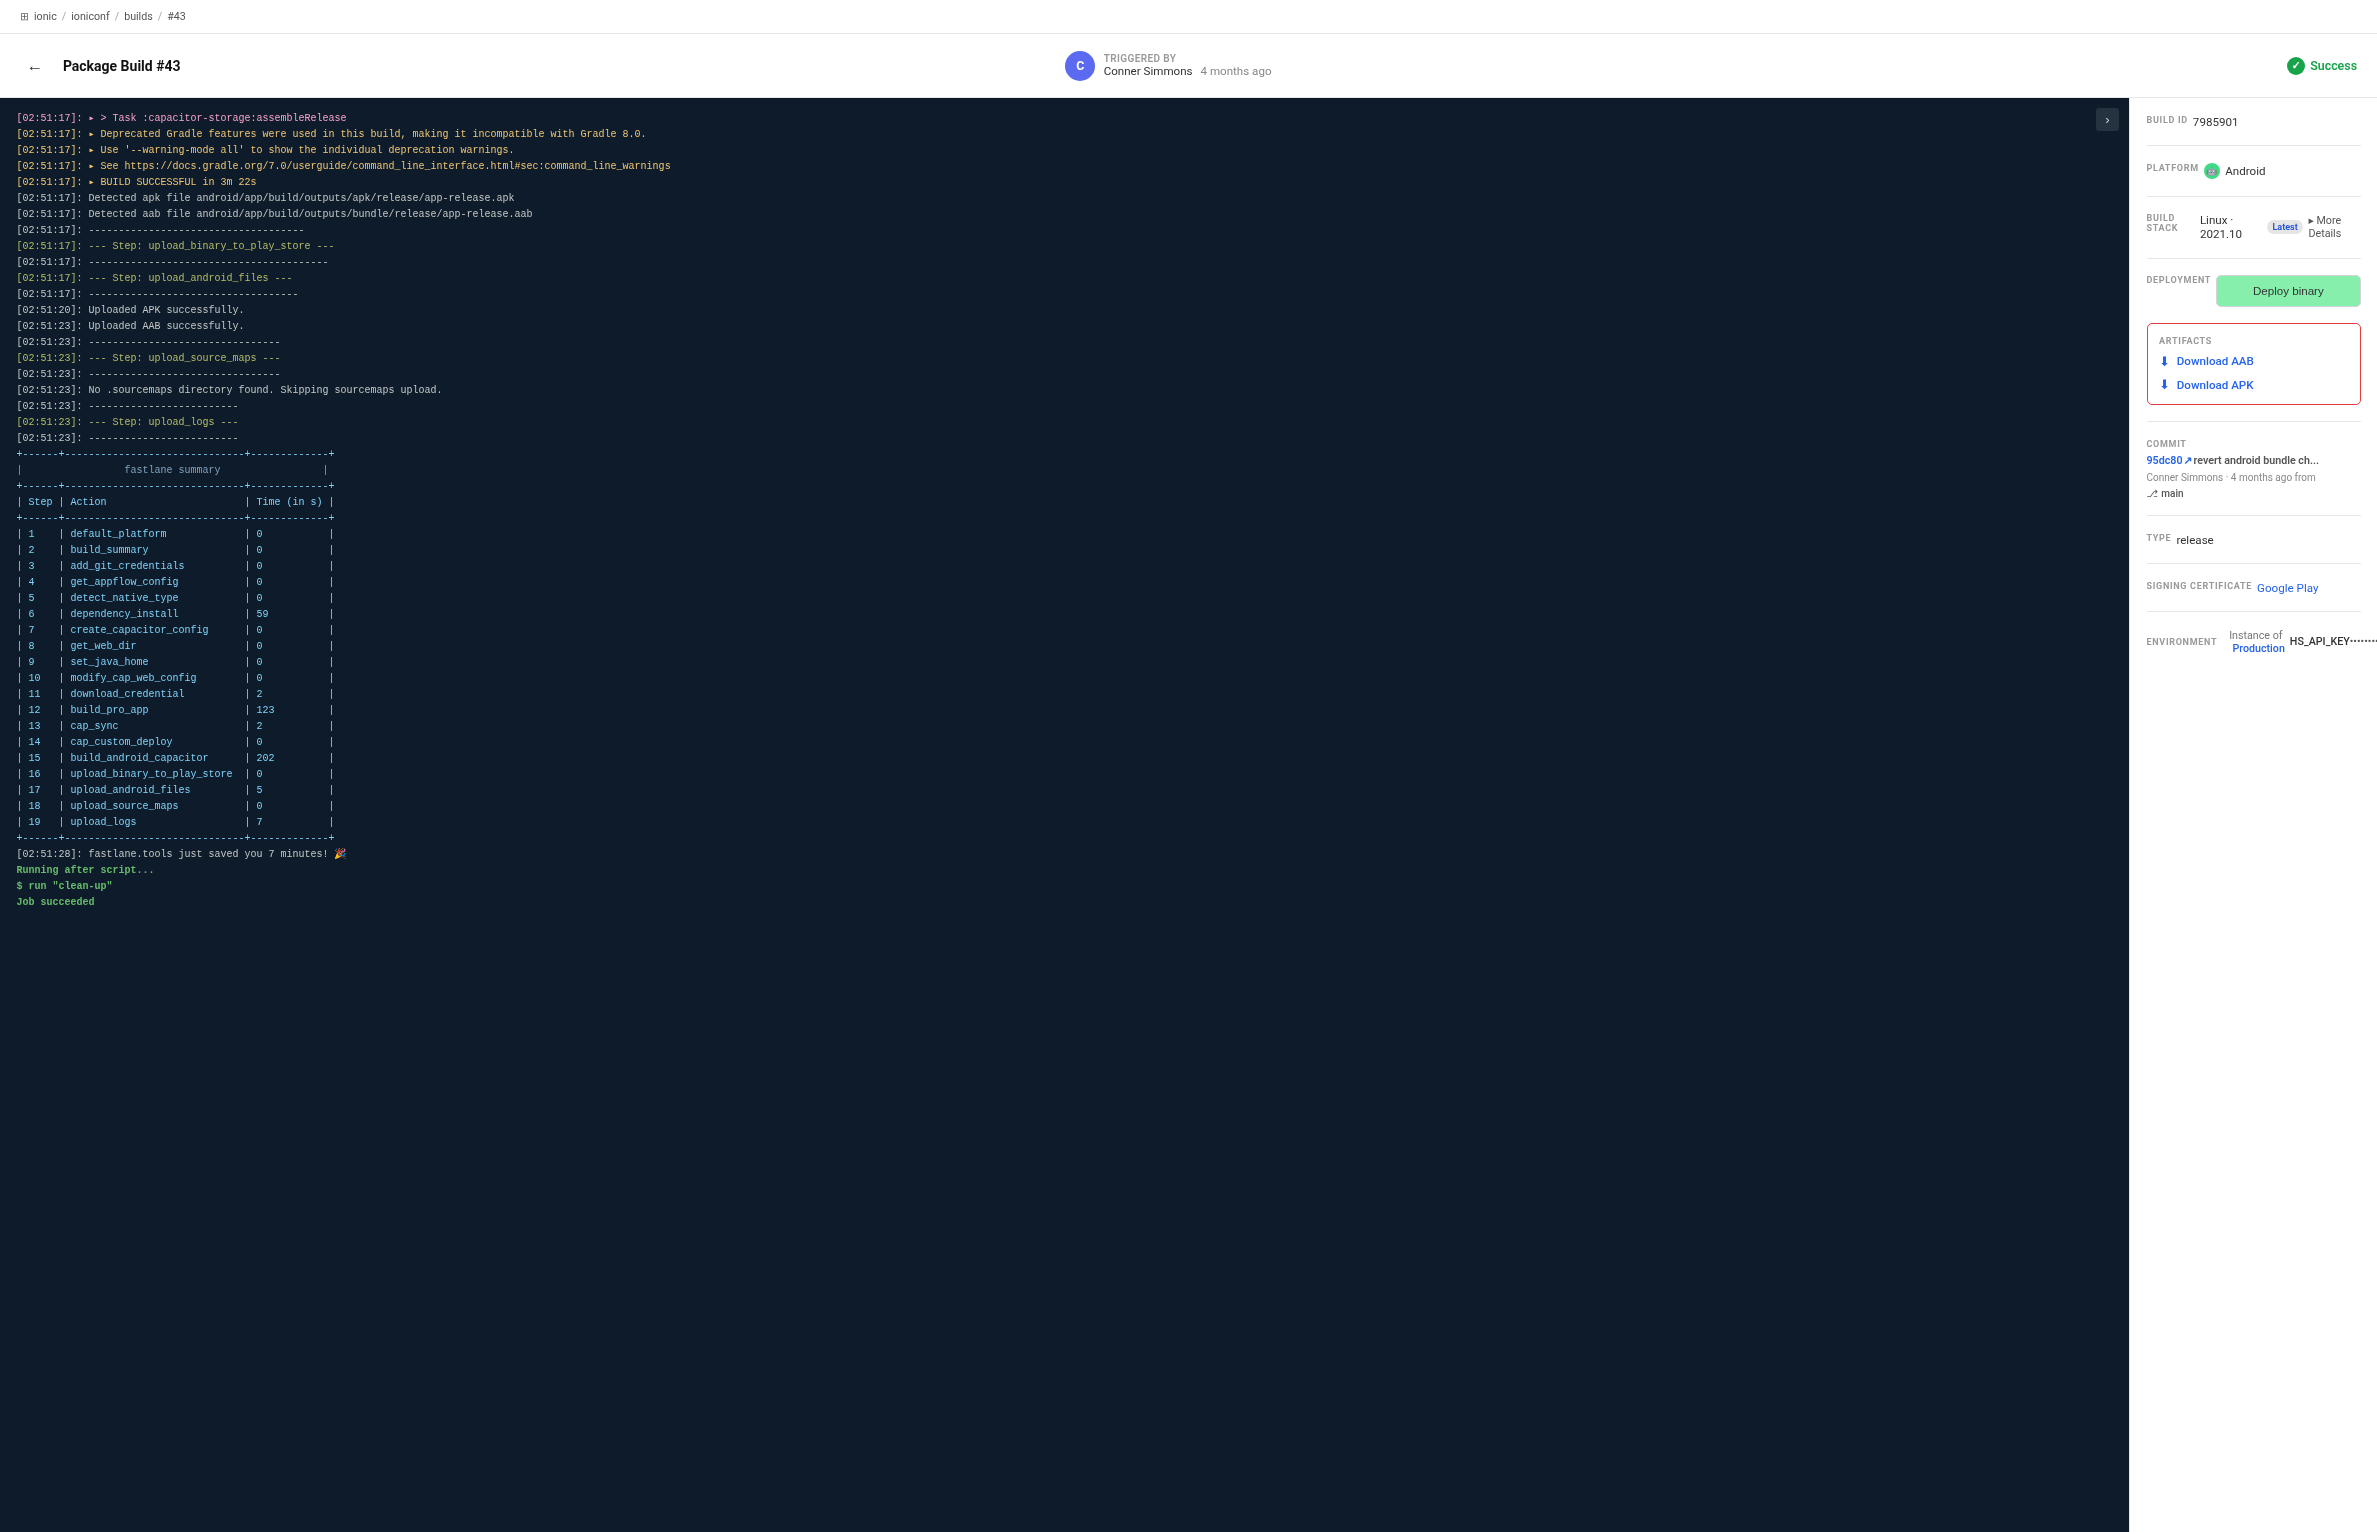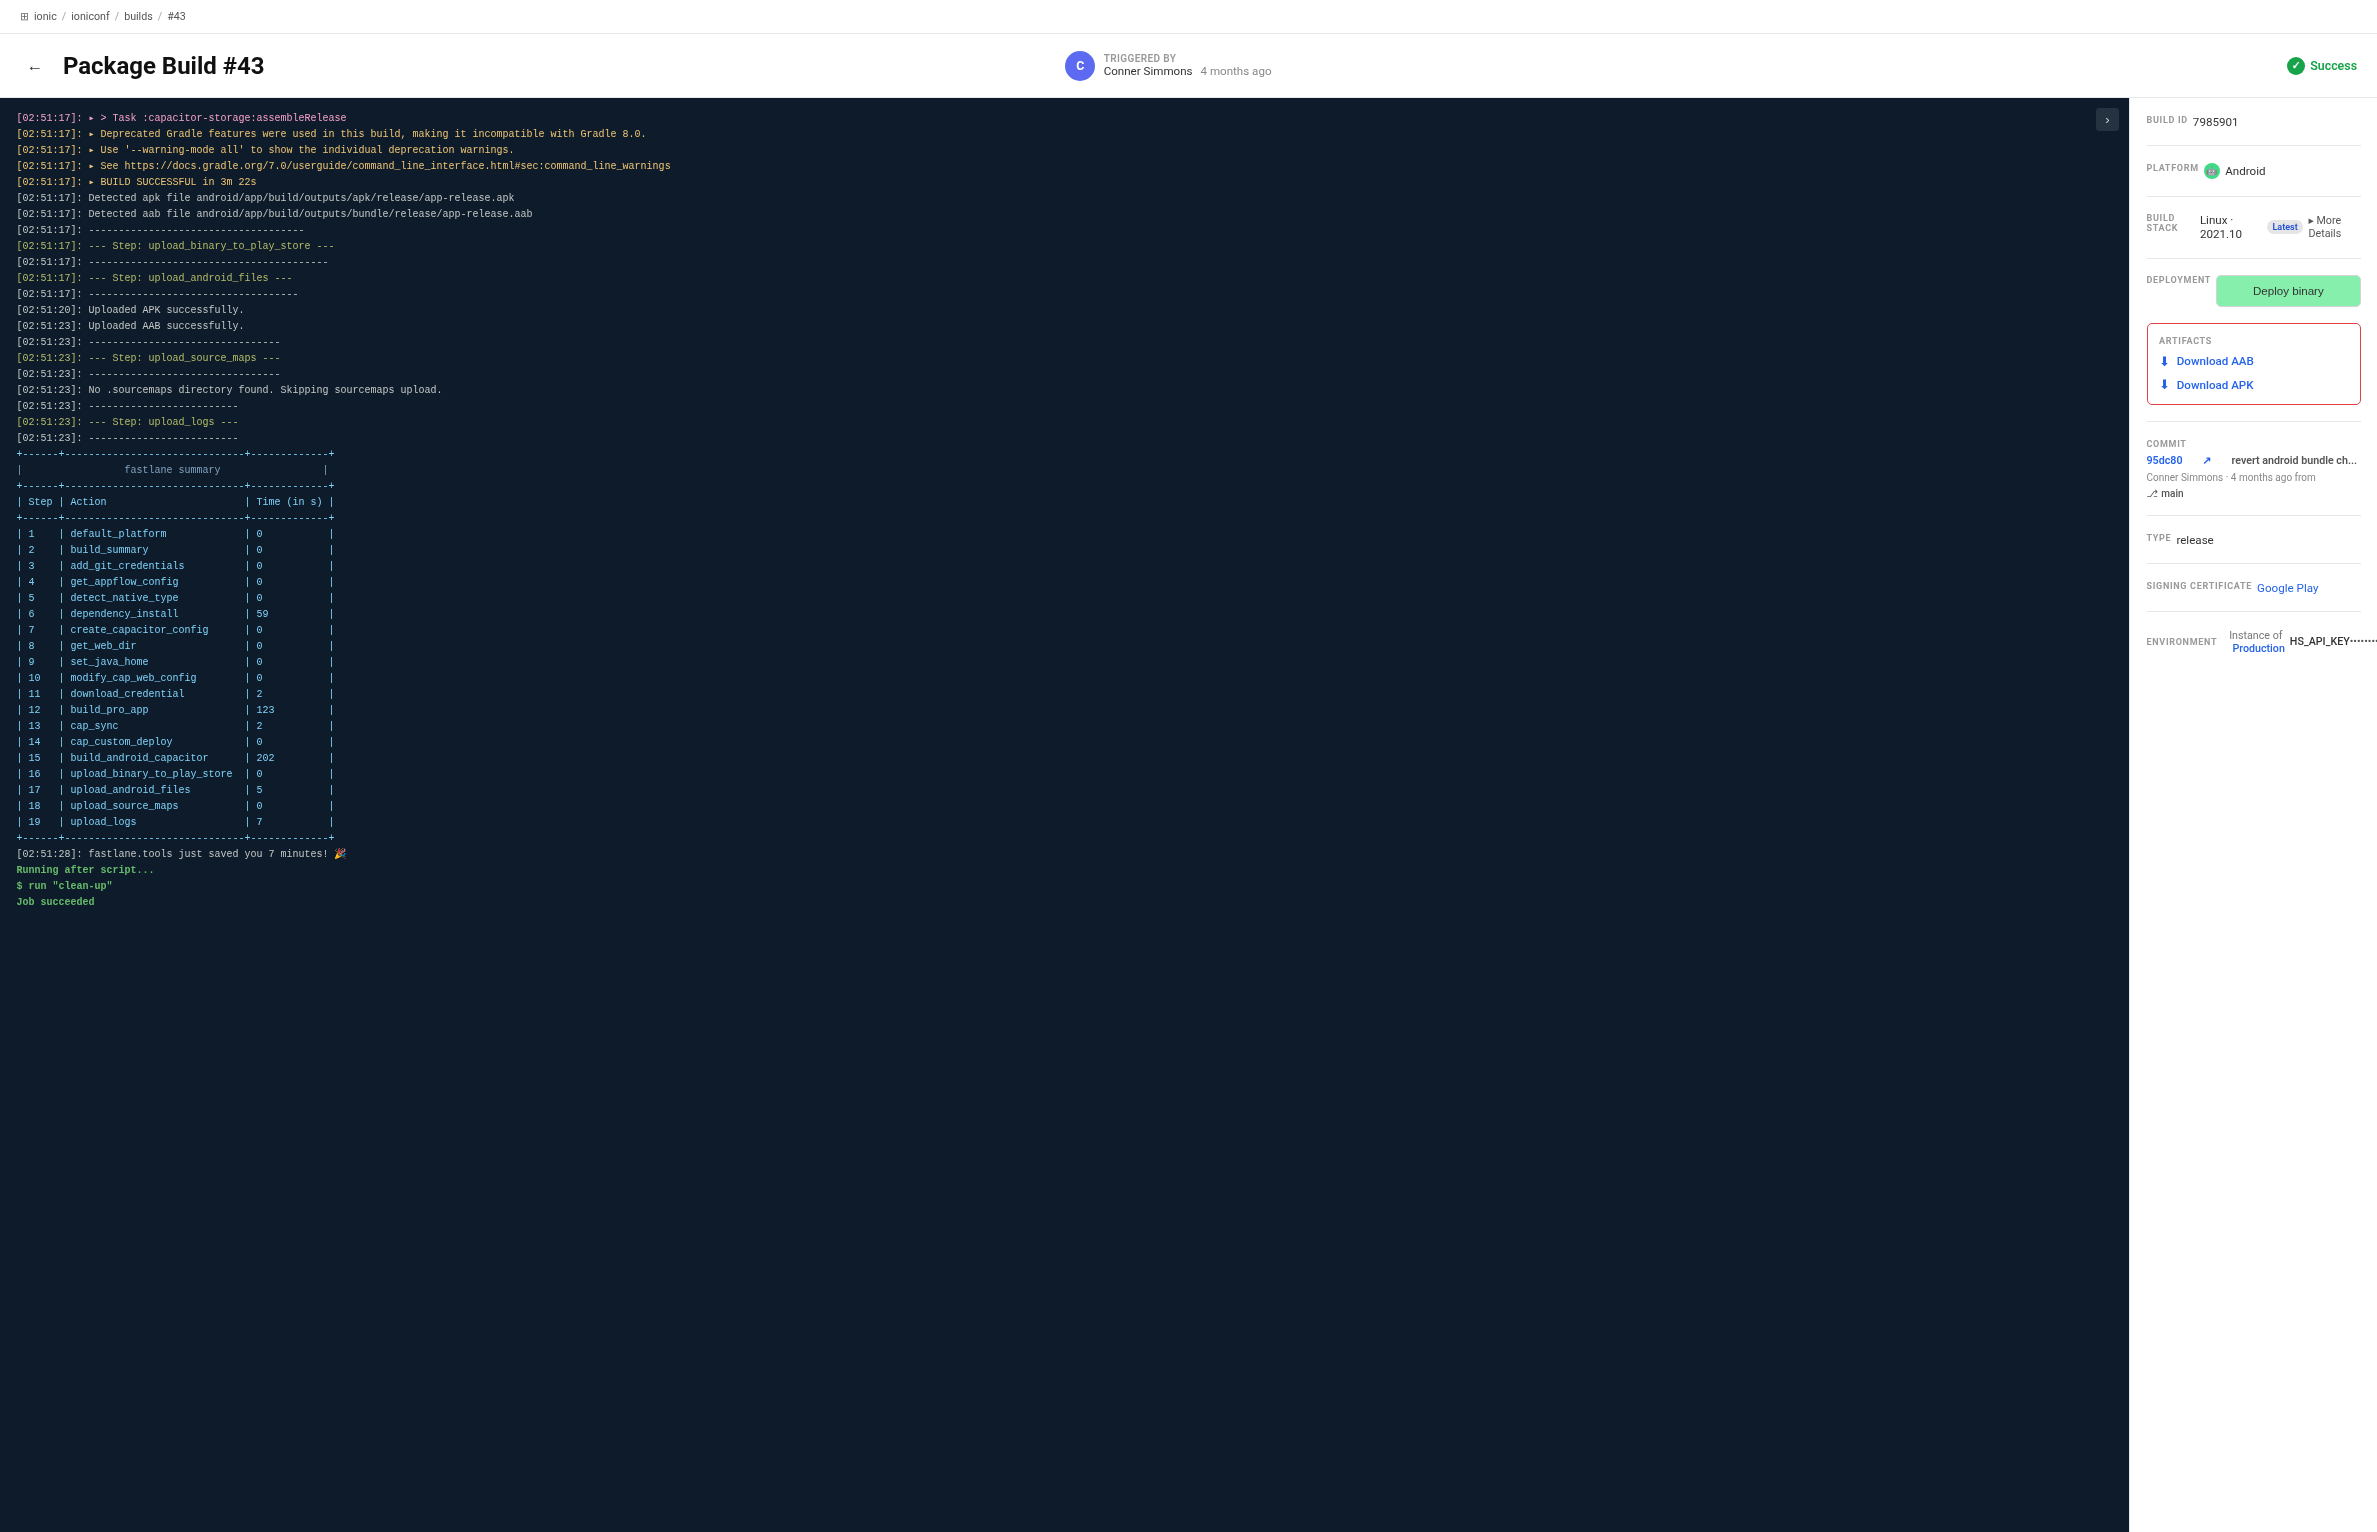--- a/index.html
+++ b/index.html
@@ -34,21 +34,21 @@
     }
     .page-header .back-btn {
       font-size: 16.5px;
       cursor: pointer;
       color: #333;
       background: none;
       border: none;
       padding: 3.3px 6.6px;
     }
     .page-title {
-      font-size: 24px;
+      font-size: 14px;
       font-weight: 700;
       color: #111;
       flex: 1;
     }
     .triggered-by {
       display: flex;
       align-items: center;
       gap: 8.3px;
     }
     .avatar {
@@ -245,21 +245,21 @@
     .download-icon {
       font-size: 13.2px;
     }
     .commit-section {
       display: flex;
       flex-direction: column;
       gap: 5px;
     }
     .commit-hash {
       display: flex;
-      gap: 20px;
+      gap: 1px;
       color: #2563eb;
       font-size: 10.7px;
       font-weight: 600;
       cursor: pointer;
     }
     .commit-message {
       font-size: 10.7px;
       color: #555;
     }
     .commit-meta {

